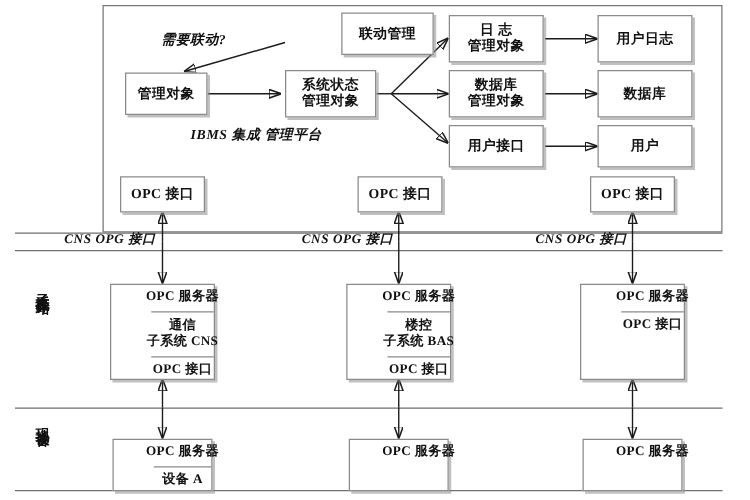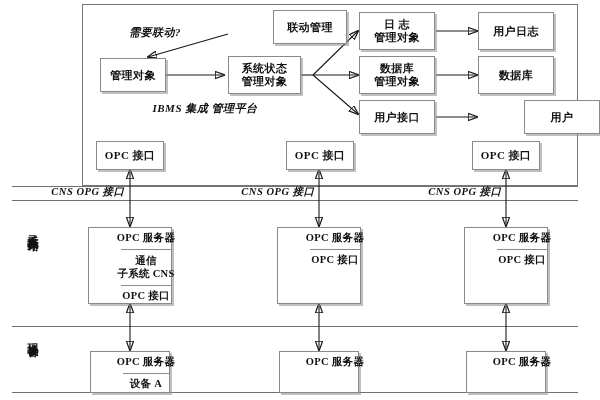--- a/index.html
+++ b/index.html
@@ -175,21 +175,21 @@
   </div>
 
   <div class="box" style="left:478px;top:12px;width:76px;height:38px;">
     <span class="ln">用户日志</span>
   </div>
 
   <div class="box" style="left:478px;top:56px;width:76px;height:38px;">
     <span class="ln">数据库</span>
   </div>
 
-  <div class="box" style="left:478px;top:100px;width:76px;height:34px;margin-left:46px;">
+  <div class="box" style="left:478px;top:100px;width:76px;height:34px;">
     <span class="ln">用户</span>
   </div>
 
   <div class="txt" style="left:150px;top:102px;width:110px;">
     <span class="ln">IBMS 集成</span>
     <span class="ln">管理平台</span>
   </div>
 
   <div class="box" style="left:96px;top:141px;width:68px;height:29px;">
     <span class="ln">OPC 接口</span>
@@ -218,20 +218,24 @@
     </div>
     <div class="cell" style="height:21px;">
       <span class="ln">OPC 接口</span>
     </div>
   </div>
 
   <div class="stack" style="left:277px;top:227px;width:84px;height:77px;">
     <div class="cell" style="height:21px;">
       <span class="ln">OPC 服务器</span>
     </div>
+    <div class="cell" style="height:35px;">
+      <span class="ln">楼控</span>
+      <span class="ln">子系统 BAS</span>
+    </div>
     <div class="cell" style="height:21px;">
       <span class="ln">OPC 接口</span>
     </div>
   </div>
 
   <div class="stack" style="left:464px;top:227px;width:84px;height:77px;">
     <div class="cell" style="height:21px;">
       <span class="ln">OPC 服务器</span>
     </div>
     <div class="cell" style="height:21px;">

